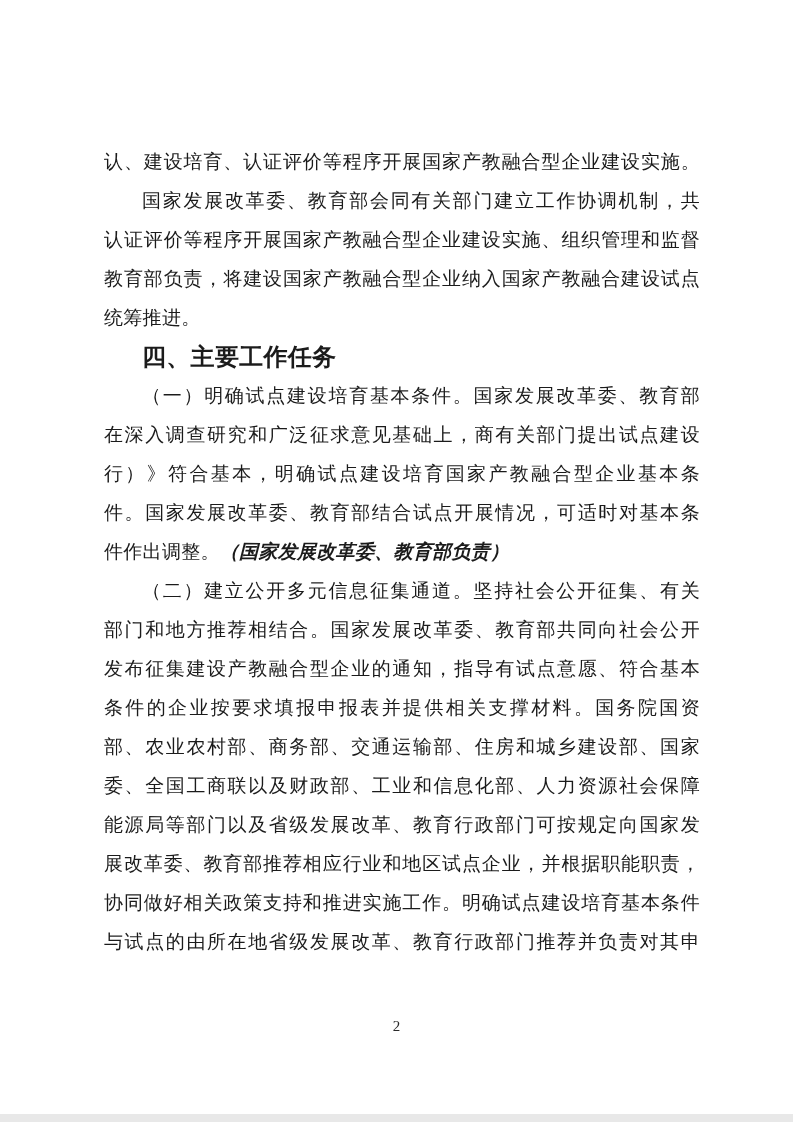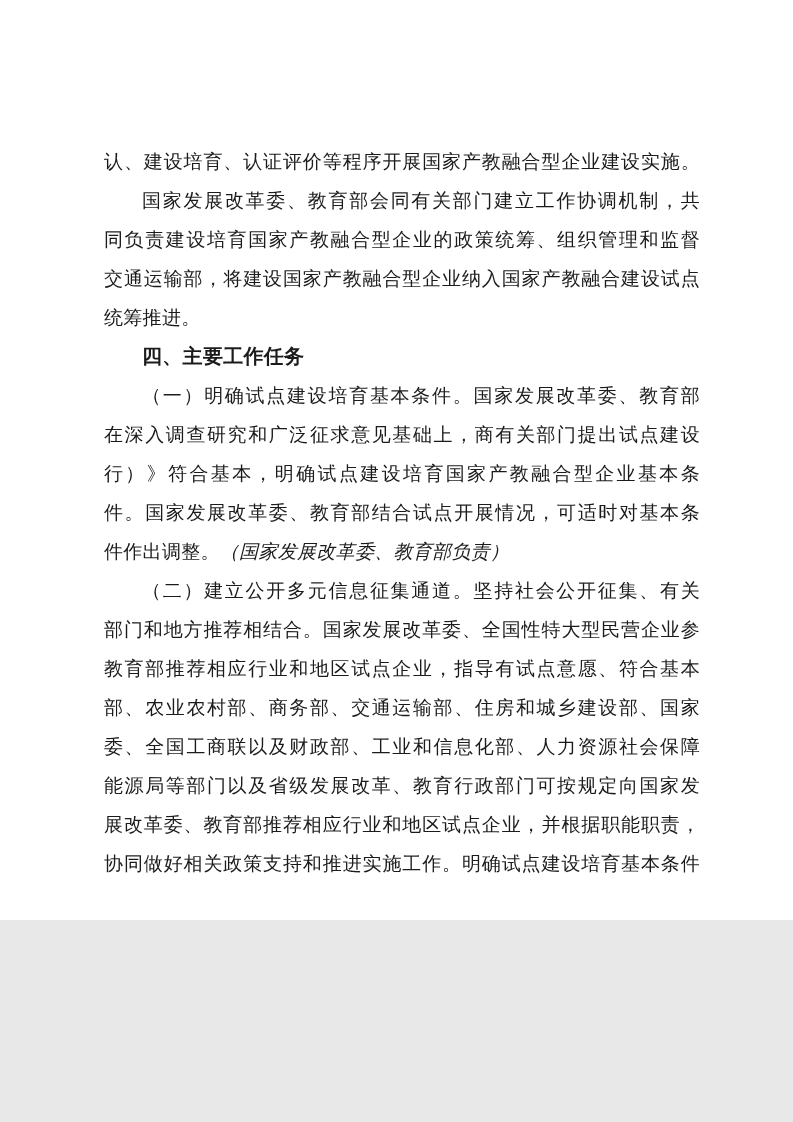--- a/index.html
+++ b/index.html
@@ -3,21 +3,21 @@
 <meta charset="utf-8">
 <style>
   html, body {
     margin: 0;
     padding: 0;
     background: #e8e8e8;
   }
   .page {
     position: relative;
     width: 793px;
-    height: 920px;
+    height: 1114px;
     margin: 0 auto;
     background: #ffffff;
     font-family: "Liberation Serif", "DejaVu Serif", serif;
     color: #1b1b1b;
     overflow: hidden;
   }
   .text-block {
     position: absolute;
     left: 104px;
     top: 142px;
@@ -33,56 +33,58 @@
   .line.full {
     white-space: normal;
     text-align: justify;
     text-align-last: justify;
   }
   .line.indent {
     text-indent: 2em;
   }
   .seg-body { font-weight: 400; }
   .seg-bold { font-weight: 400; }
-  .seg-kaiti { font-style: italic; font-weight: 400; }
+  .seg-kaiti { font-style: italic; font-weight: 700; }
   .seg-heading {
     font-family: "Liberation Sans", "DejaVu Sans", sans-serif;
     font-weight: 700;
-    font-size: 20px;
+    font-size: 24px;
   }
   .footer {
     position: absolute;
     top: 1018px;
     left: 0;
     width: 100%;
     text-align: center;
     font-size: 15px;
     color: #2a2a2a;
     font-family: "Liberation Serif", "DejaVu Serif", serif;
   }
 </style>
 </head>
 <body>
 
 <div class="page">
   <div class="text-block" id="doc-body">
       <div class="line full"><span class="seg-body">认、建设培育、认证评价等程序开展国家产教融合型企业建设实施。</span></div>
       <div class="line full indent"><span class="seg-body">国家发展改革委、教育部会同有关部门建立工作协调机制，共</span></div>
-      <div class="line full"><span class="seg-body">同负责建设培育国家产教融合型企业的政策统筹、组织管理和监督</span></div>
-      <div class="line full"><span class="seg-body">交通运输部，将建设国家产教融合型企业纳入国家产教融合建设试点</span></div>
+      <div class="line full"><span class="seg-body">认证评价等程序开展国家产教融合型企业建设实施、组织管理和监督</span></div>
+      <div class="line full"><span class="seg-body">教育部负责，将建设国家产教融合型企业纳入国家产教融合建设试点</span></div>
       <div class="line"><span class="seg-body">统筹推进。</span></div>
       <div class="line indent"><span class="seg-heading">四、主要工作任务</span></div>
       <div class="line full indent"><span class="seg-bold">（一）明确试点建设培育基本条件。</span><span class="seg-body">国家发展改革委、教育部</span></div>
       <div class="line full"><span class="seg-body">在深入调查研究和广泛征求意见基础上，商有关部门提出试点建设</span></div>
       <div class="line full"><span class="seg-body">行）》符合基本，明确试点建设培育国家产教融合型企业基本条</span></div>
       <div class="line full"><span class="seg-body">件。国家发展改革委、教育部结合试点开展情况，可适时对基本条</span></div>
       <div class="line"><span class="seg-body">件作出调整。</span><span class="seg-kaiti">（国家发展改革委、教育部负责）</span></div>
       <div class="line full indent"><span class="seg-bold">（二）建立公开多元信息征集通道。</span><span class="seg-body">坚持社会公开征集、有关</span></div>
-      <div class="line full"><span class="seg-body">部门和地方推荐相结合。国家发展改革委、全国性特大型民营企业参</span></div>
-      <div class="line full"><span class="seg-body">教育部推荐相应行业和地区试点企业，指导有试点意愿、符合基本</span></div>
+      <div class="line full"><span class="seg-body">部门和地方推荐相结合。国家发展改革委、教育部共同向社会公开</span></div>
+      <div class="line full"><span class="seg-body">发布征集建设产教融合型企业的通知，指导有试点意愿、符合基本</span></div>
+      <div class="line full"><span class="seg-body">条件的企业按要求填报申报表并提供相关支撑材料。国务院国资</span></div>
       <div class="line full"><span class="seg-body">部、农业农村部、商务部、交通运输部、住房和城乡建设部、国家</span></div>
       <div class="line full"><span class="seg-body">委、全国工商联以及财政部、工业和信息化部、人力资源社会保障</span></div>
       <div class="line full"><span class="seg-body">能源局等部门以及省级发展改革、教育行政部门可按规定向国家发</span></div>
       <div class="line full"><span class="seg-body">展改革委、教育部推荐相应行业和地区试点企业，并根据职能职责，</span></div>
       <div class="line full"><span class="seg-body">协同做好相关政策支持和推进实施工作。明确试点建设培育基本条件</span></div>
+      <div class="line full"><span class="seg-body">与试点的由所在地省级发展改革、教育行政部门推荐并负责对其申</span></div>
     </div>
   <div class="footer">2</div>
 </div>
 
 </body></html>

